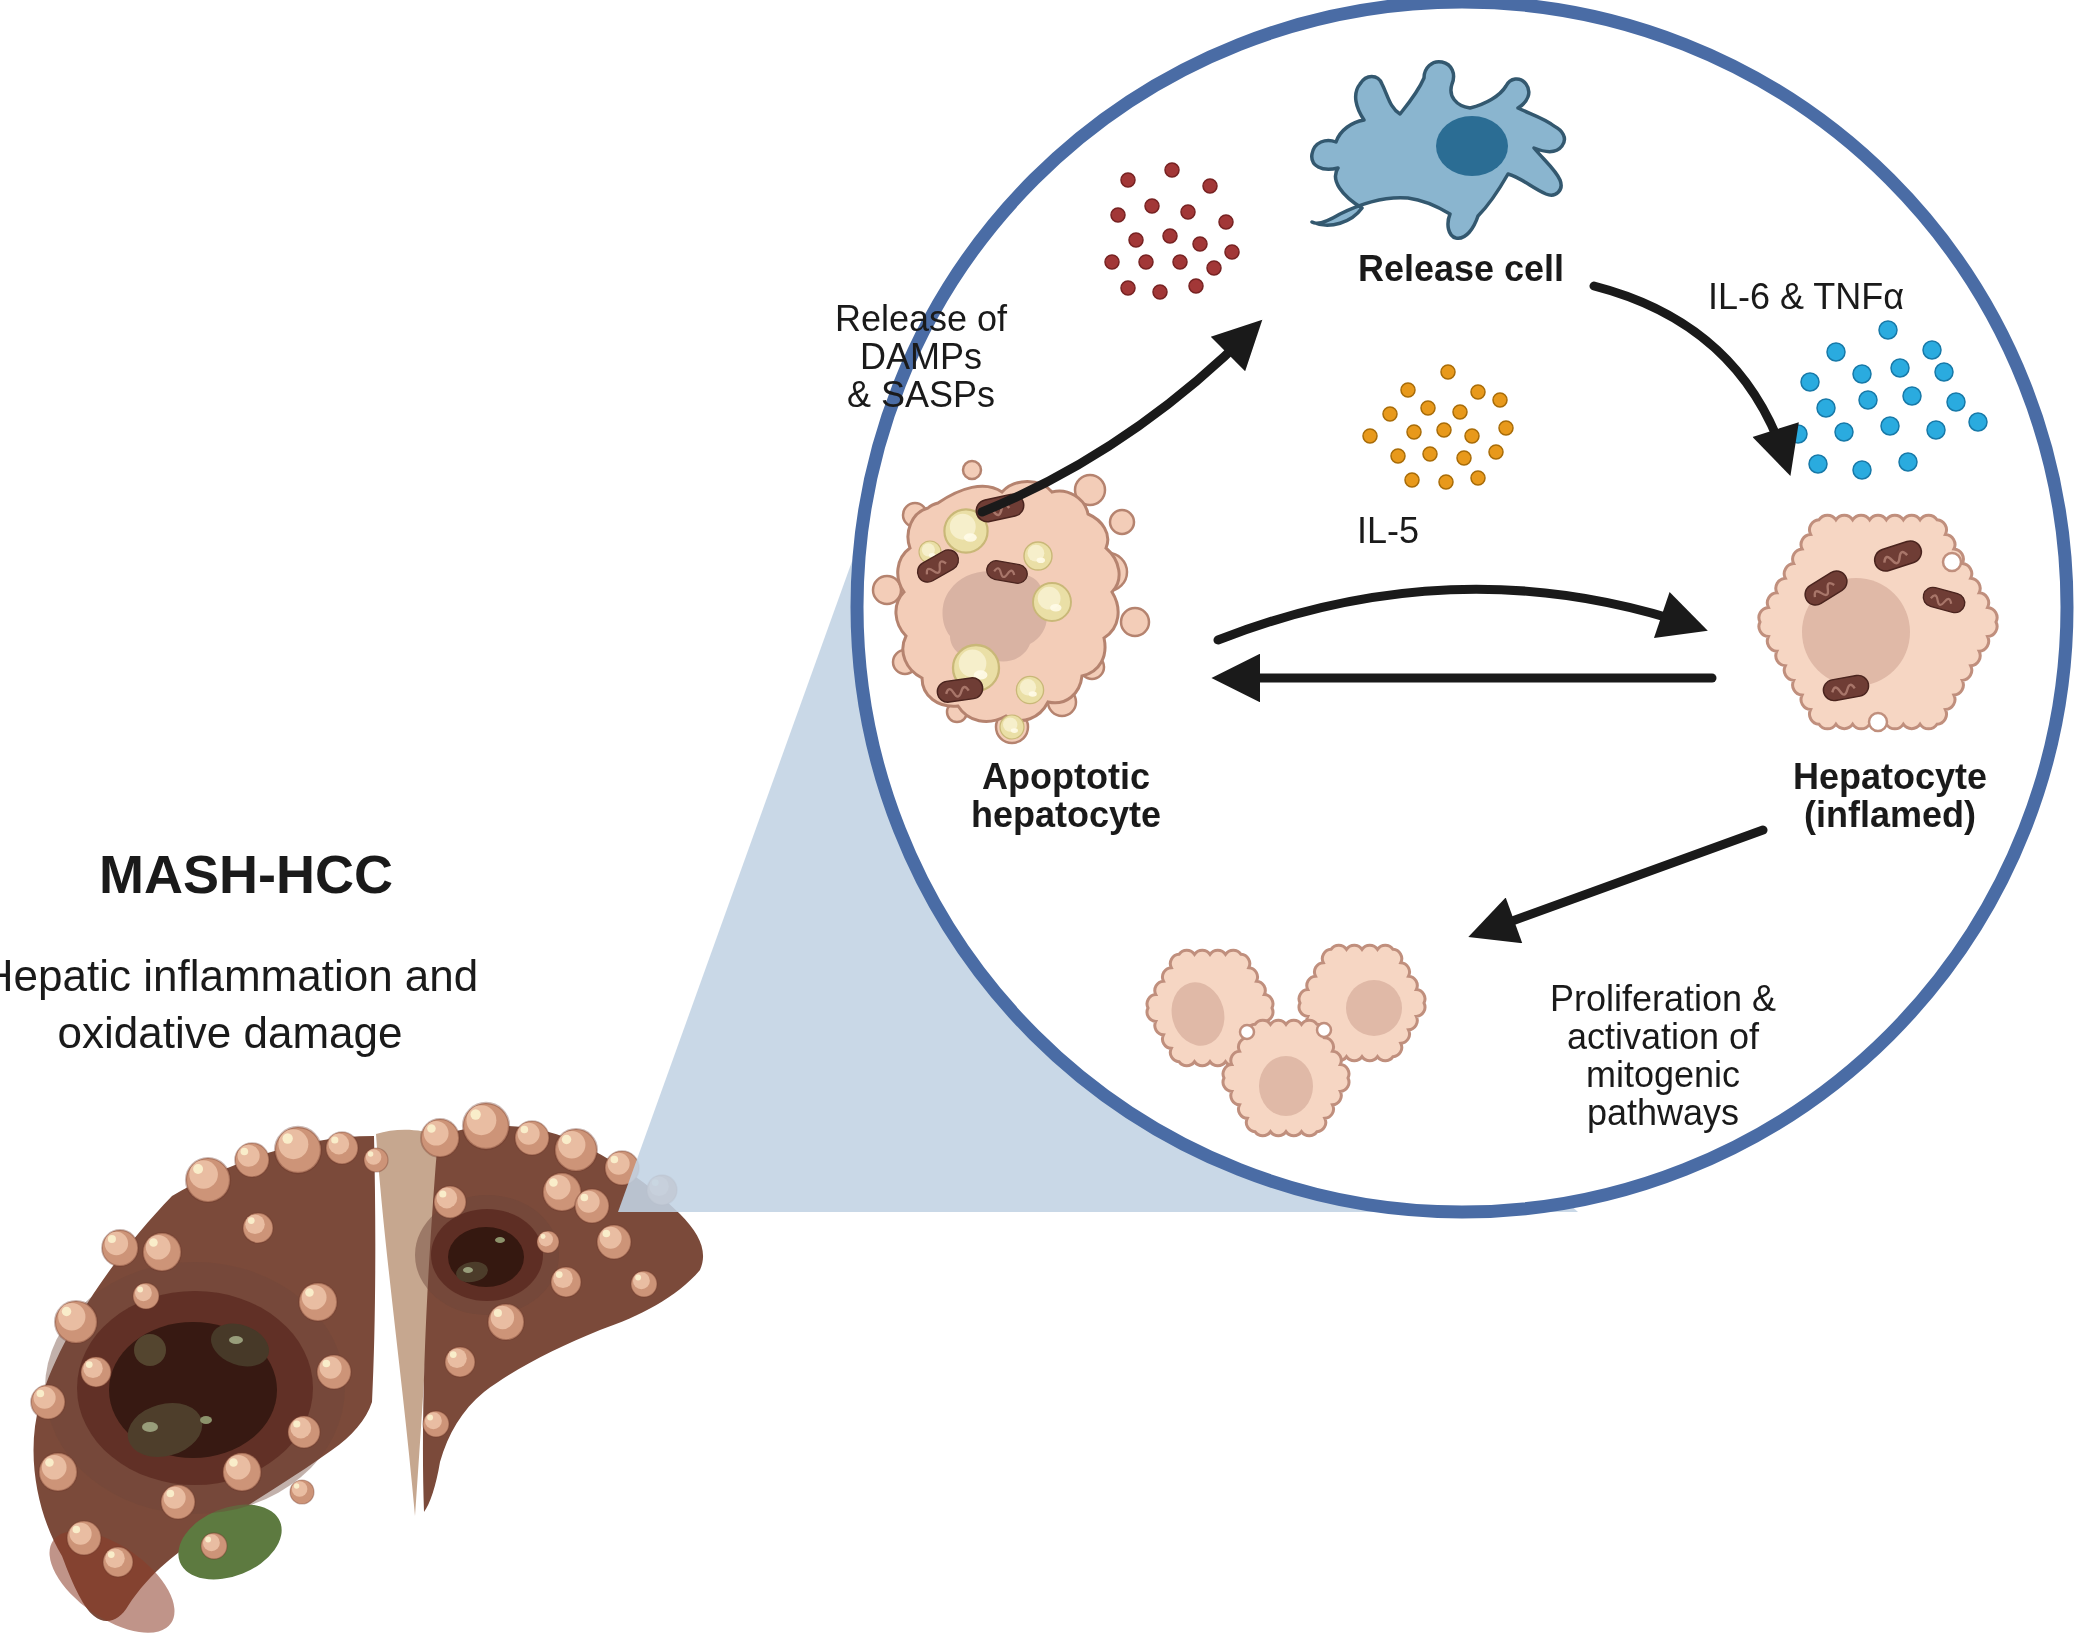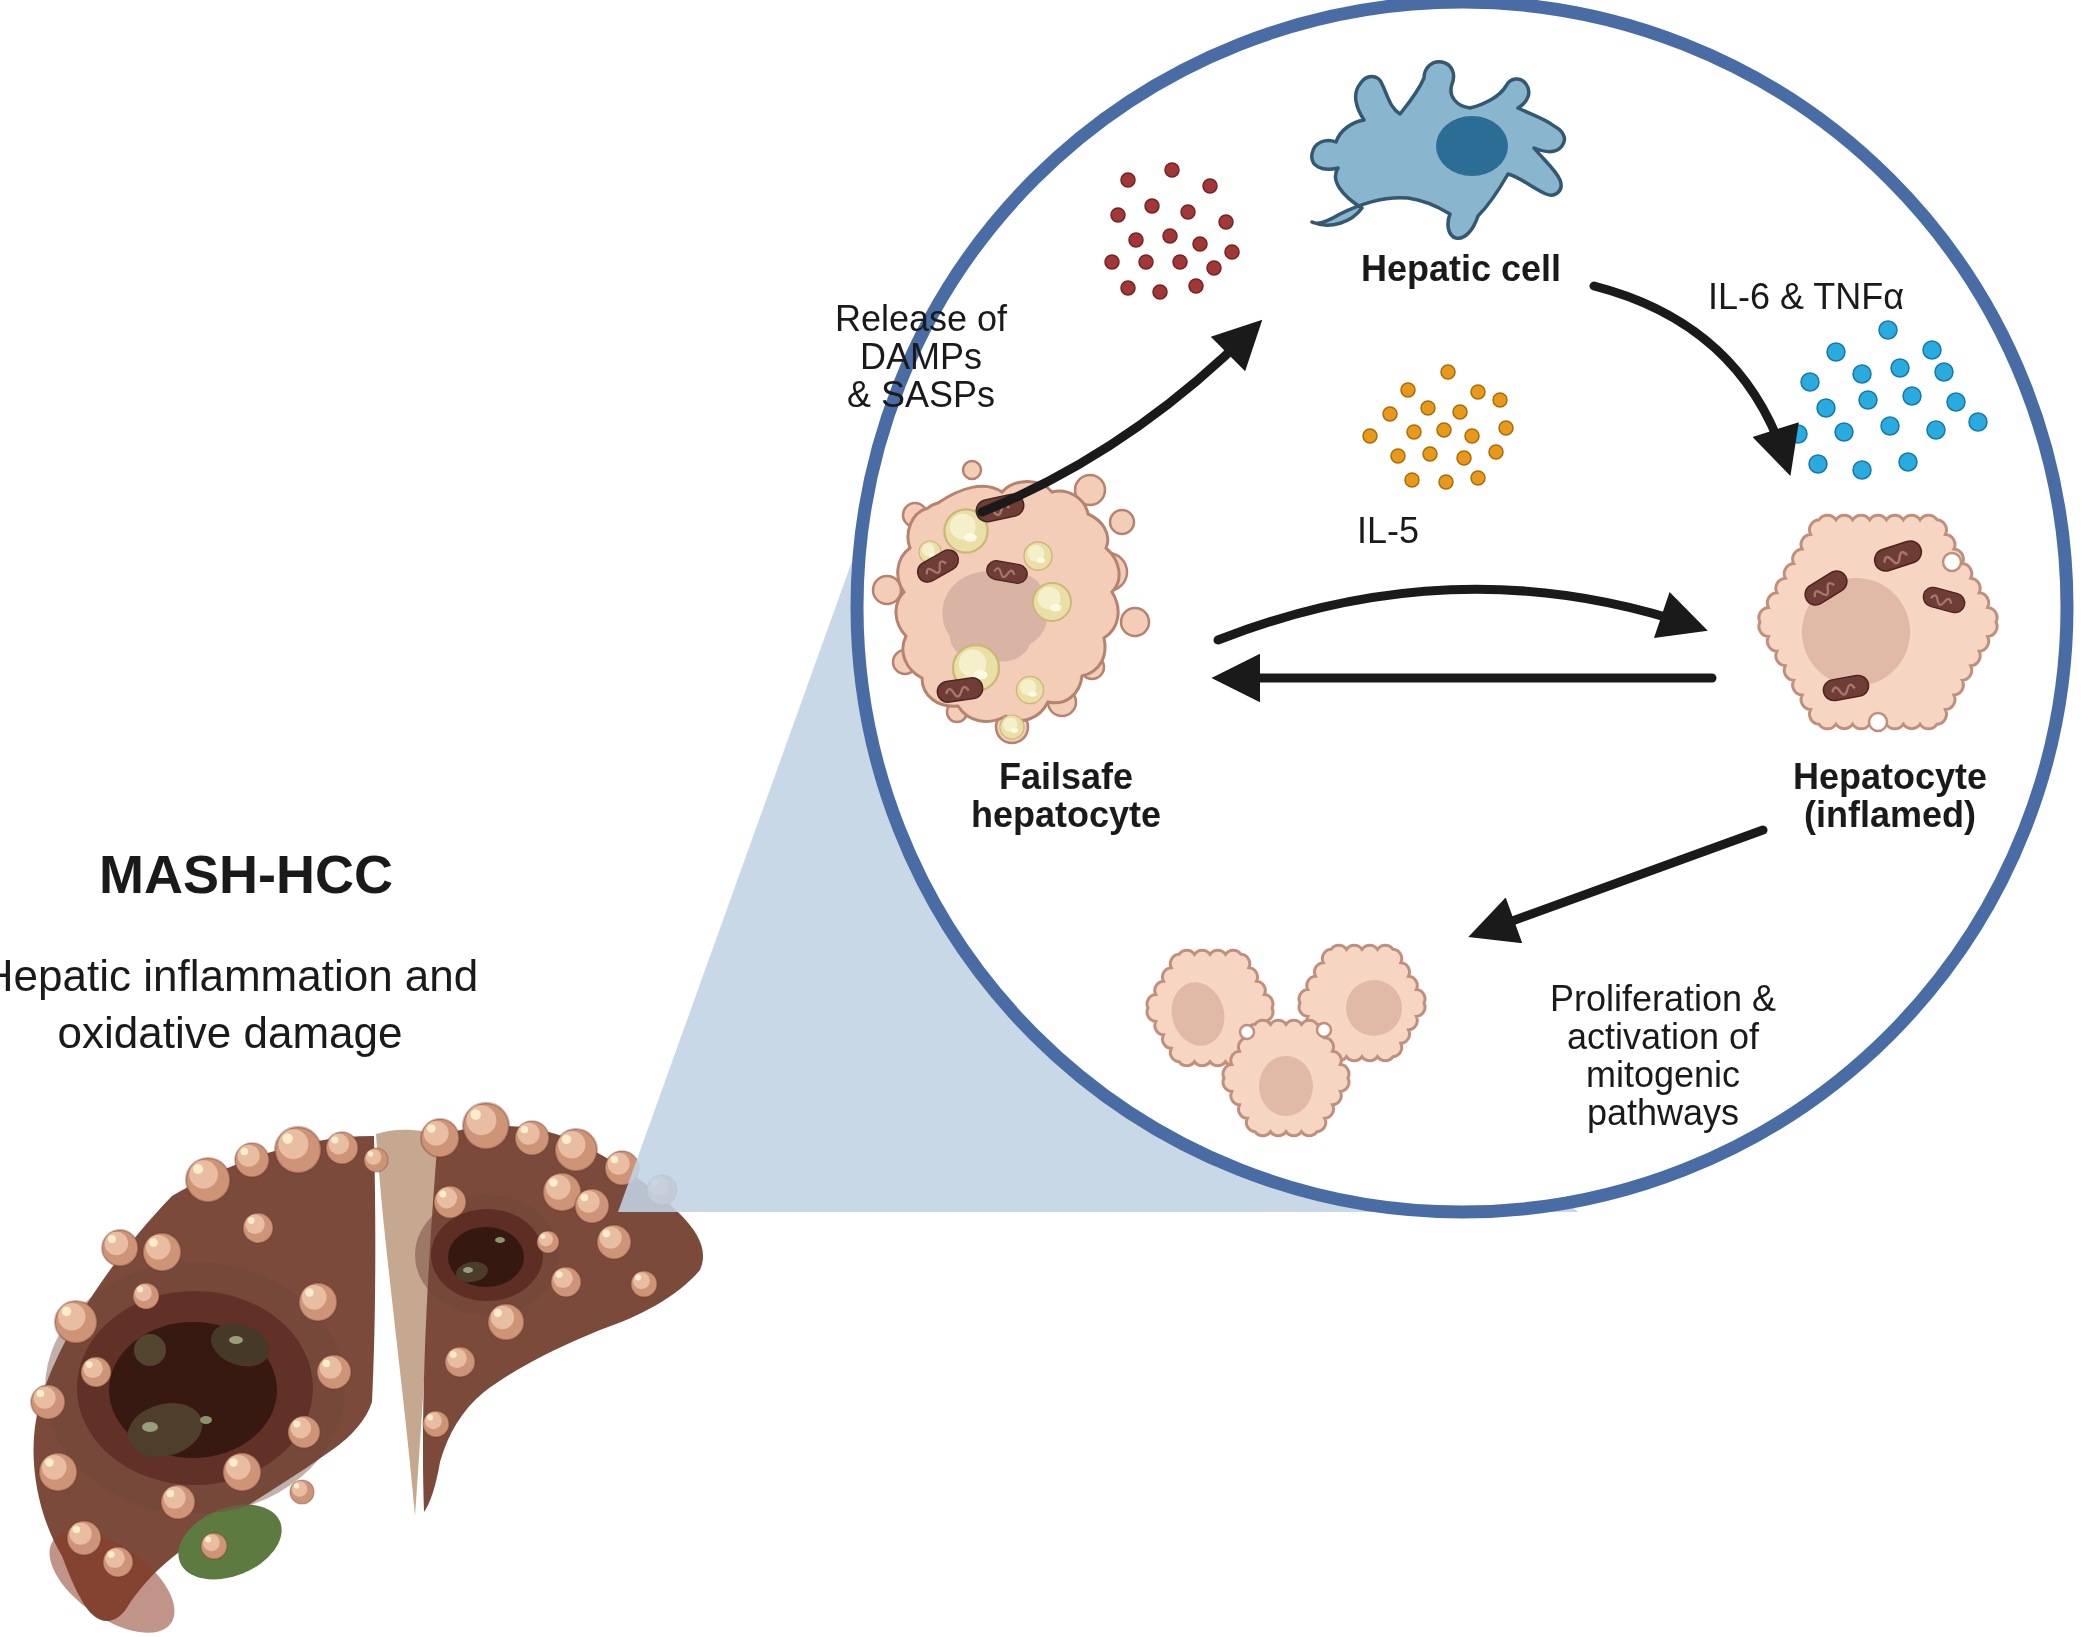--- a/index.html
+++ b/index.html
@@ -344,27 +344,27 @@
     <path class="arrow" d="M 1594 286 Q 1742 324 1786 462" marker-end="url(#ah)"></path>
     <path class="arrow" d="M 1218 640 Q 1458 546 1694 626" marker-end="url(#ah)"></path>
     <path class="arrow" d="M 1712 678 L 1226 678" marker-end="url(#ah)"></path>
     <path class="arrow" d="M 1763 830 L 1482 932" marker-end="url(#ah)"></path>
   </svg>
 
   <div class="title" style="left:233px;top:874px;margin-left:13px;">MASH-HCC</div>
   <div class="subtitle" style="left:230px;top:1004px;">Hepatic inflammation and
 oxidative damage</div>
 
-  <div class="lbl bold" style="left:1461px;top:269px;">Hepatic cell</div>
+  <div class="lbl bold" style="left:1461px;top:269px;">Release cell</div>
   <div class="lbl" style="left:921px;top:357px;">Release of
 DAMPs
 &amp; SASPs</div>
   <div class="lbl" style="left:1806px;top:297px;">IL-6 &amp; TNFα</div>
   <div class="lbl" style="left:1388px;top:531px;">IL-5</div>
-  <div class="lbl bold" style="left:1066px;top:796px;">Failsafe
+  <div class="lbl bold" style="left:1066px;top:796px;">Apoptotic
 hepatocyte</div>
   <div class="lbl bold" style="left:1890px;top:796px;">Hepatocyte
 (inflamed)</div>
   <div class="lbl" style="left:1663px;top:1056px;">Proliferation &amp;
 activation of
 mitogenic
 pathways</div>
 </div>
 
 </body></html>

